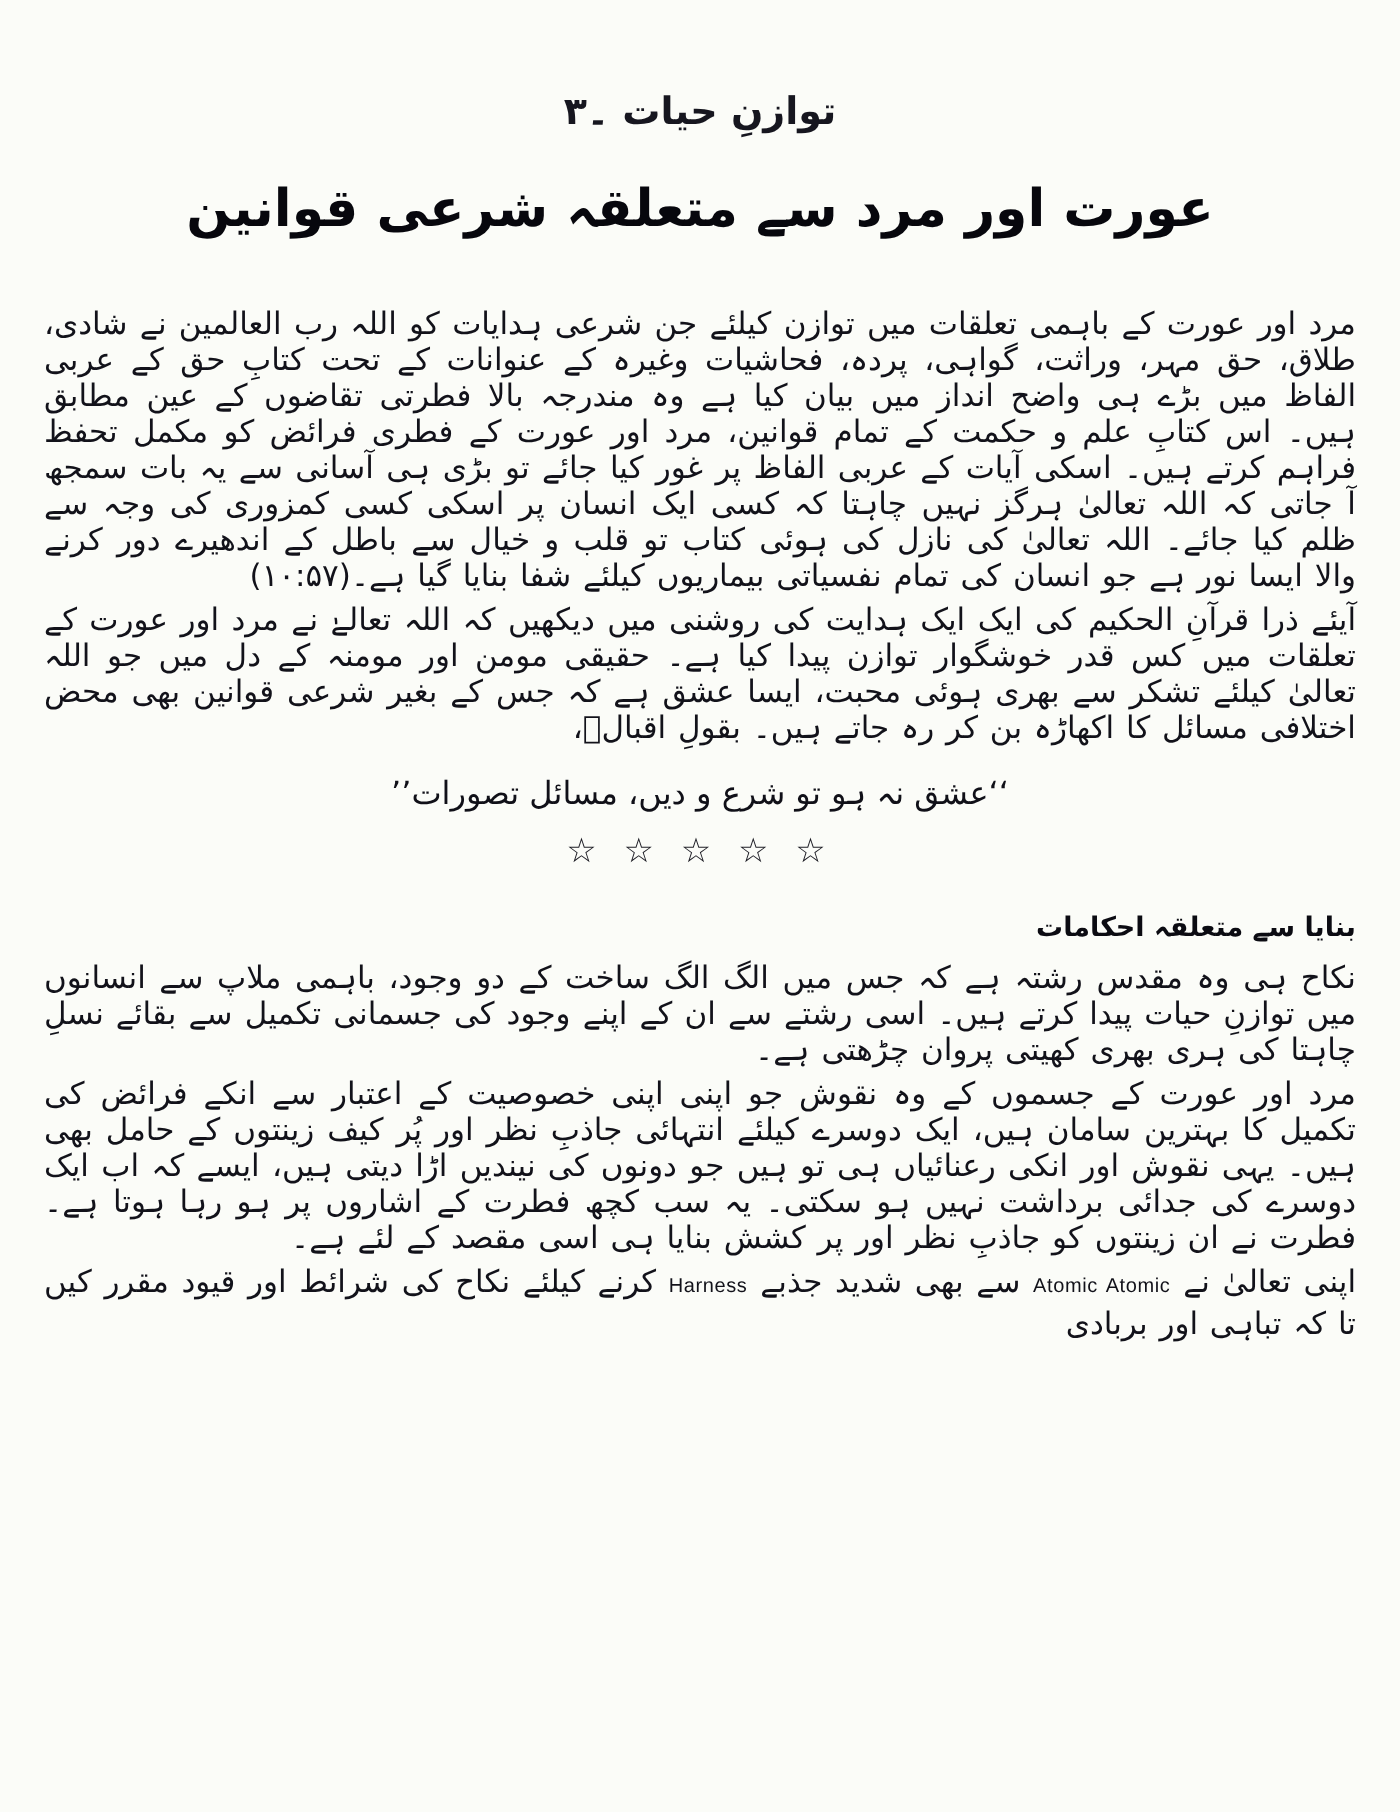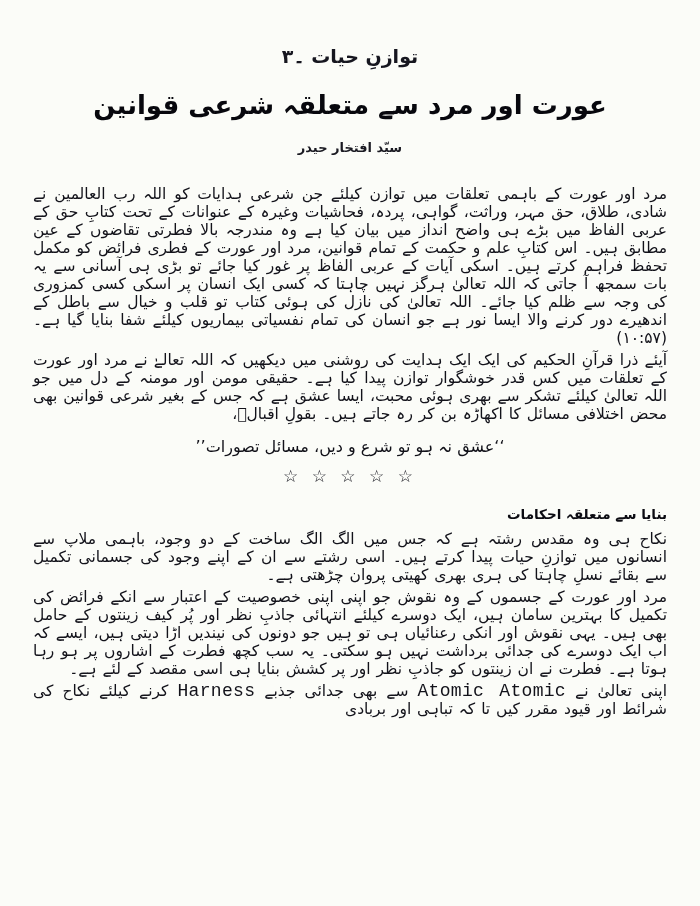--- a/index.html
+++ b/index.html
@@ -13,21 +13,21 @@
     background: #fbfcf8;
     font-family: "DejaVu Sans", sans-serif;
     overflow: hidden;
   }
   .page {
     position: relative;
     width: 700px;
     height: 902px;
     background: #fbfcf8;
     box-sizing: border-box;
-    padding: 0 33px;
+    padding: 0 22px;
     color: #0d0d14;
   }
 
   
   .running-head {
     text-align: center;
     font-size: 19px;
     font-weight: 700;
     letter-spacing: 0.5px;
     color: #16161f;
@@ -65,22 +65,22 @@
     text-align: justify;
     text-align-last: right;
     color: #12121a;
     direction: rtl;
     word-spacing: 1px;
   }
   p.para:last-child {
     margin-bottom: 0;
   }
   .para .latin {
-    font-family: Liberation Mono, monospace;
-    font-size: 18px;
+    font-family: Liberation Sans, sans-serif;
+    font-size: 10px;
     direction: ltr;
     unicode-bidi: isolate;
     letter-spacing: 0.3px;
   }
 
   
   .verse {
     text-align: center;
     font-size: 16px;
     line-height: 26px;
@@ -114,21 +114,20 @@
 </style>
 </head>
 <body style="background: rgb(251, 252, 248);">
 
 <div class="page" style="background: rgb(251, 252, 248);">
 
   <div class="running-head">توازنِ حیات ۔۳</div>
 
   <h1 class="doc-title">عورت اور مرد سے متعلقہ شرعی قوانین</h1>
 
-  <div class="byline">سیّد افتخار حیدر</div>
 
   <div class="body-block">
 
     <p class="para"><span>مرد اور عورت کے باہمی تعلقات میں توازن کیلئے جن شرعی ہدایات کو اللہ رب العالمین نے شادی، طلاق، حق مہر، وراثت، گواہی، پردہ، فحاشیات وغیرہ کے عنوانات کے تحت کتابِ حق کے عربی الفاظ میں بڑے ہی واضح انداز میں بیان کیا ہے وہ مندرجہ بالا فطرتی تقاضوں کے عین مطابق ہیں۔ اس کتابِ علم و حکمت کے تمام قوانین، مرد اور عورت کے فطری فرائض کو مکمل تحفظ فراہم کرتے ہیں۔ اسکی آیات کے عربی الفاظ پر غور کیا جائے تو بڑی ہی آسانی سے یہ بات سمجھ آ جاتی کہ اللہ تعالیٰ ہرگز نہیں چاہتا کہ کسی ایک انسان پر اسکی کسی کمزوری کی وجہ سے ظلم کیا جائے۔ اللہ تعالیٰ کی نازل کی ہوئی کتاب تو قلب و خیال سے باطل کے اندھیرے دور کرنے والا ایسا نور ہے جو انسان کی تمام نفسیاتی بیماریوں کیلئے شفا بنایا گیا ہے۔</span><span>(۱۰:۵۷)</span></p>
 
     <p class="para">آیئے ذرا قرآنِ الحکیم کی ایک ایک ہدایت کی روشنی میں دیکھیں کہ اللہ تعالےٰ نے مرد اور عورت کے تعلقات میں کس قدر خوشگوار توازن پیدا کیا ہے۔ حقیقی مومن اور مومنہ کے دل میں جو اللہ تعالیٰ کیلئے تشکر سے بھری ہوئی محبت، ایسا عشق ہے کہ جس کے بغیر شرعی قوانین بھی محض اختلافی مسائل کا اکھاڑہ بن کر رہ جاتے ہیں۔ بقولِ اقبالؒ،</p>
 
     <div class="verse">‘‘عشق نہ ہو تو شرع و دیں، مسائل تصورات’’</div>
 
     <div class="stars">☆ ☆ ☆ ☆ ☆</div>
@@ -136,17 +135,17 @@
   </div>
 
   <div class="section-body">
 
     <h2 class="section-heading">بنایا سے متعلقہ احکامات</h2>
 
     <p class="para">نکاح ہی وہ مقدس رشتہ ہے کہ جس میں الگ الگ ساخت کے دو وجود، باہمی ملاپ سے انسانوں میں توازنِ حیات پیدا کرتے ہیں۔ اسی رشتے سے ان کے اپنے وجود کی جسمانی تکمیل سے بقائے نسلِ چاہتا کی ہری بھری کھیتی پروان چڑھتی ہے۔</p>
 
     <p class="para">مرد اور عورت کے جسموں کے وہ نقوش جو اپنی اپنی خصوصیت کے اعتبار سے انکے فرائض کی تکمیل کا بہترین سامان ہیں، ایک دوسرے کیلئے انتہائی جاذبِ نظر اور پُر کیف زینتوں کے حامل بھی ہیں۔ یہی نقوش اور انکی رعنائیاں ہی تو ہیں جو دونوں کی نیندیں اڑا دیتی ہیں، ایسے کہ اب ایک دوسرے کی جدائی برداشت نہیں ہو سکتی۔ یہ سب کچھ فطرت کے اشاروں پر ہو رہا ہوتا ہے۔ فطرت نے ان زینتوں کو جاذبِ نظر اور پر کشش بنایا ہی اسی مقصد کے لئے ہے۔</p>
 
-    <p class="para"><span>اپنی تعالیٰ نے</span> <span class="latin">Atomic Atomic</span> <span>سے بھی جدائی جذبے</span> <span class="latin">Harness</span> <span>کرنے کیلئے نکاح کی شرائط اور قیود مقرر کیں تا کہ تباہی اور بربادی</span></p>
+    <p class="para"><span>اپنی تعالیٰ نے</span> <span class="latin">Atomic Atomic</span> <span>سے بھی شدید جذبے</span> <span class="latin">Harness</span> <span>کرنے کیلئے نکاح کی شرائط اور قیود مقرر کیں تا کہ تباہی اور بربادی</span></p>
 
   </div>
 
 </div>
 
 </body></html>

